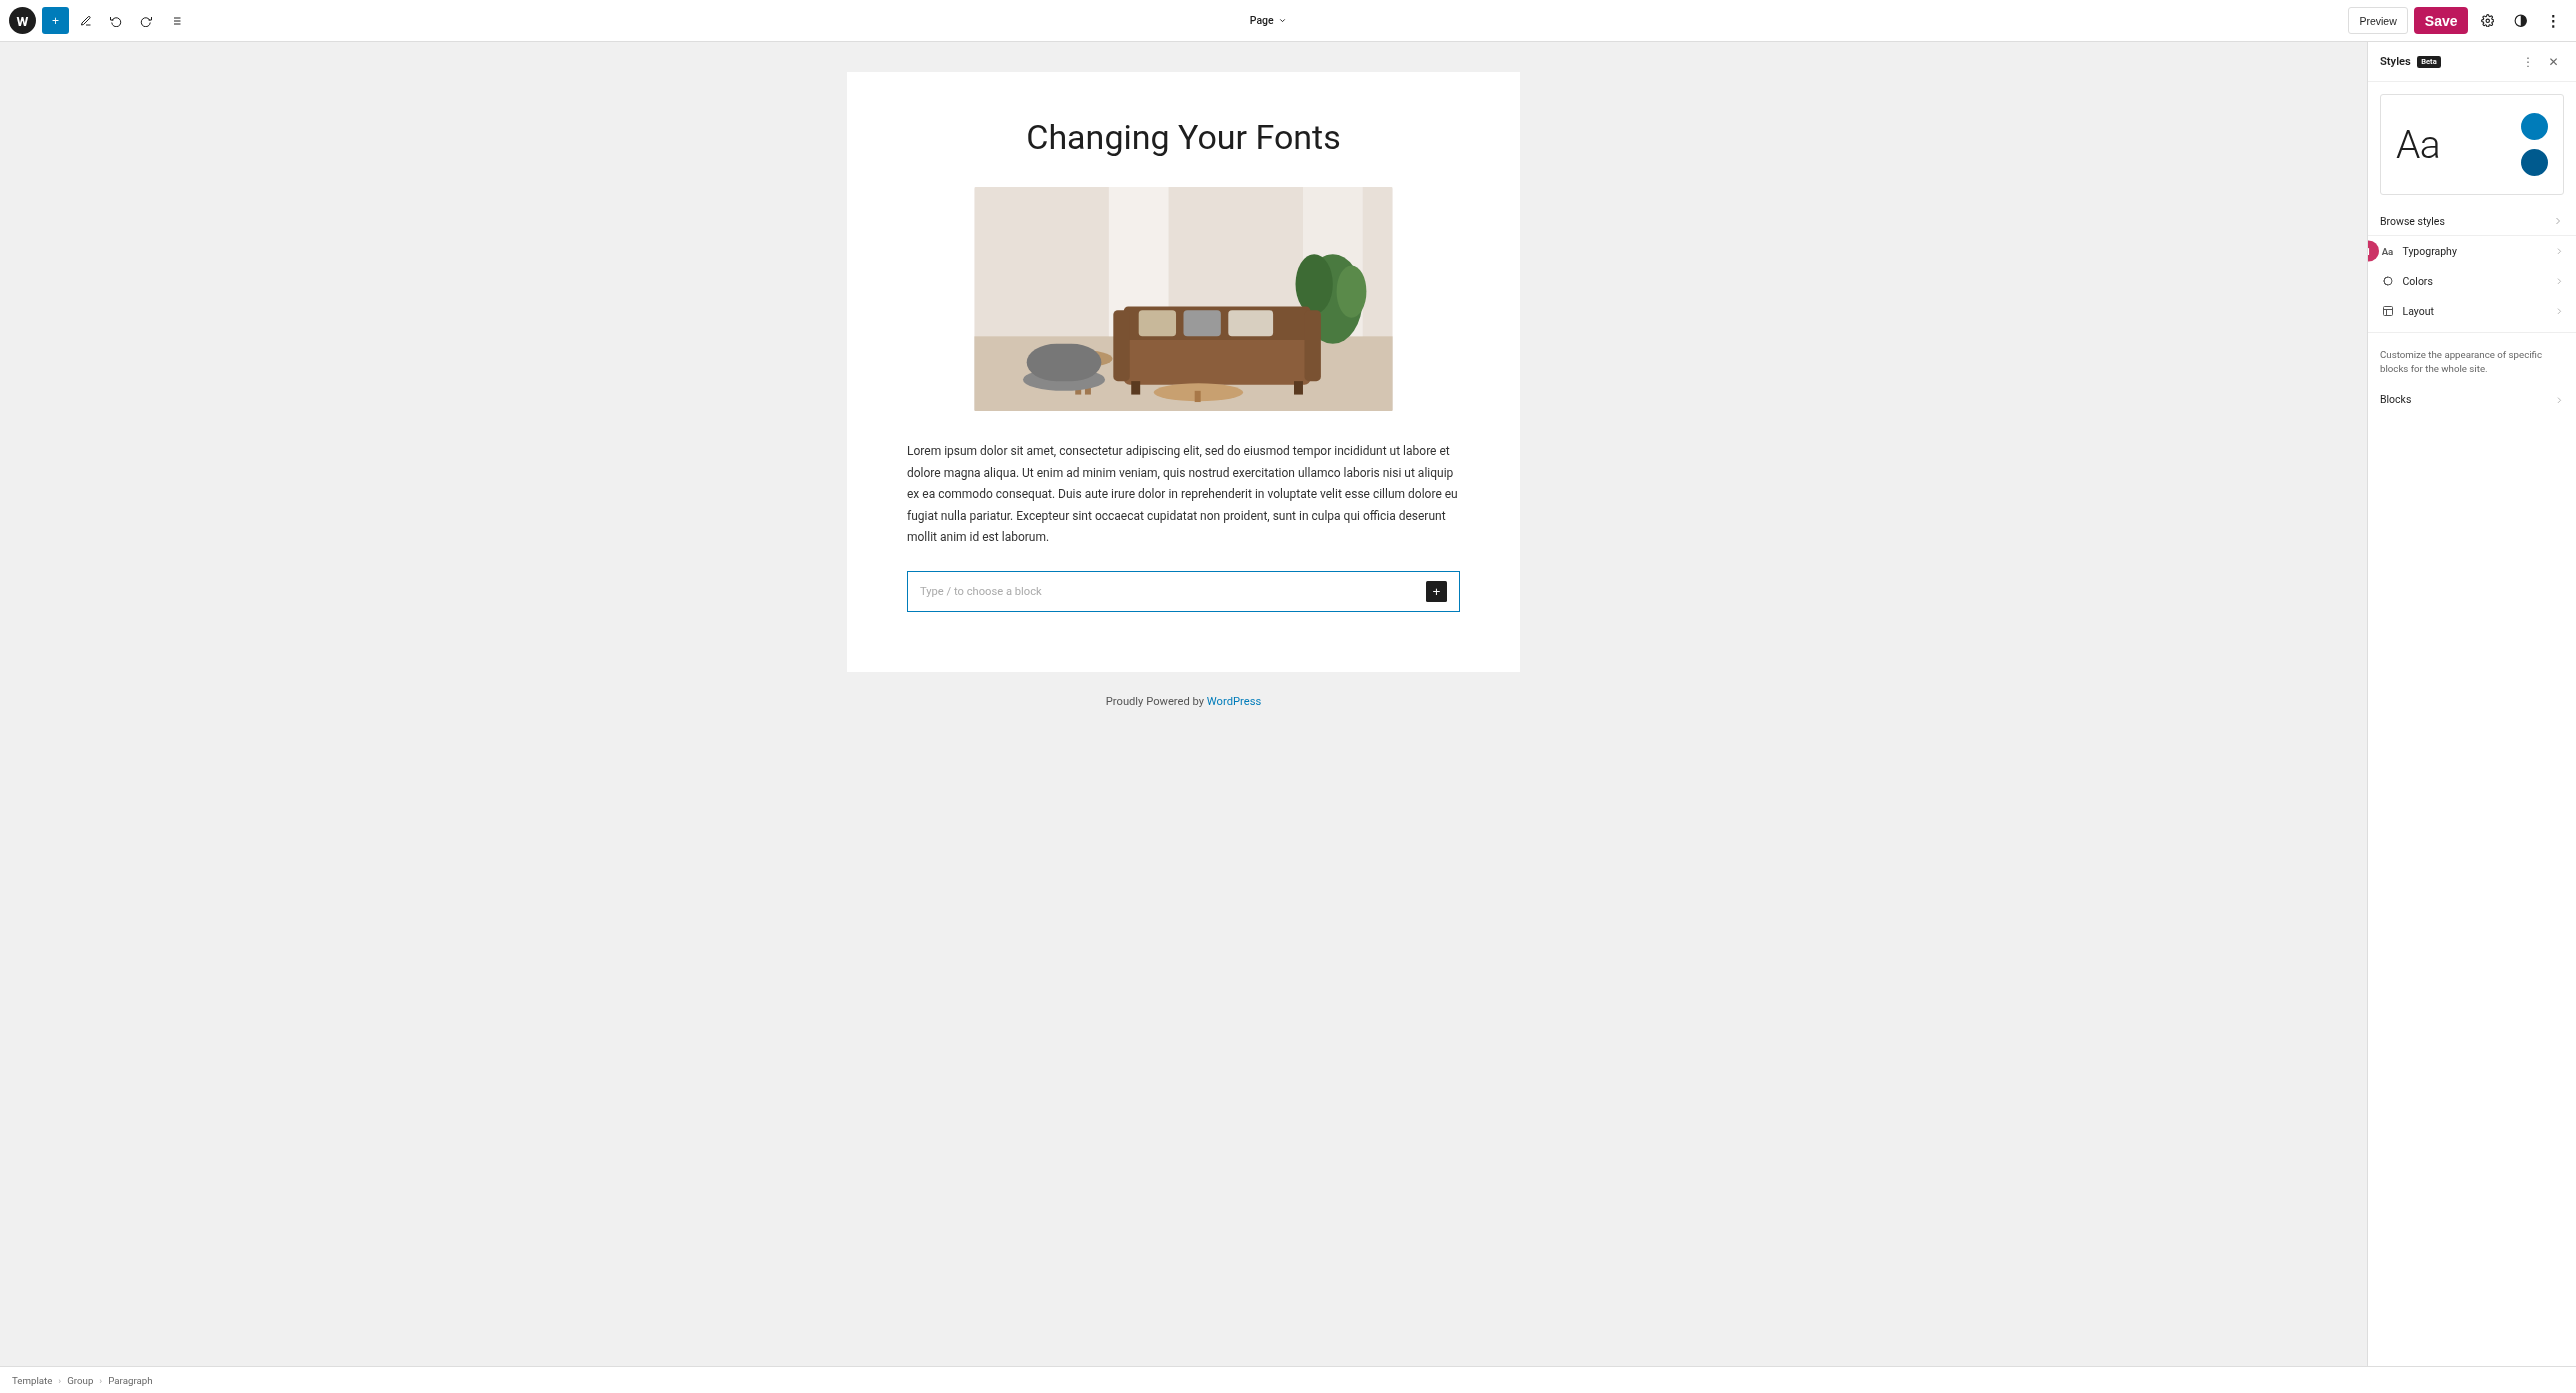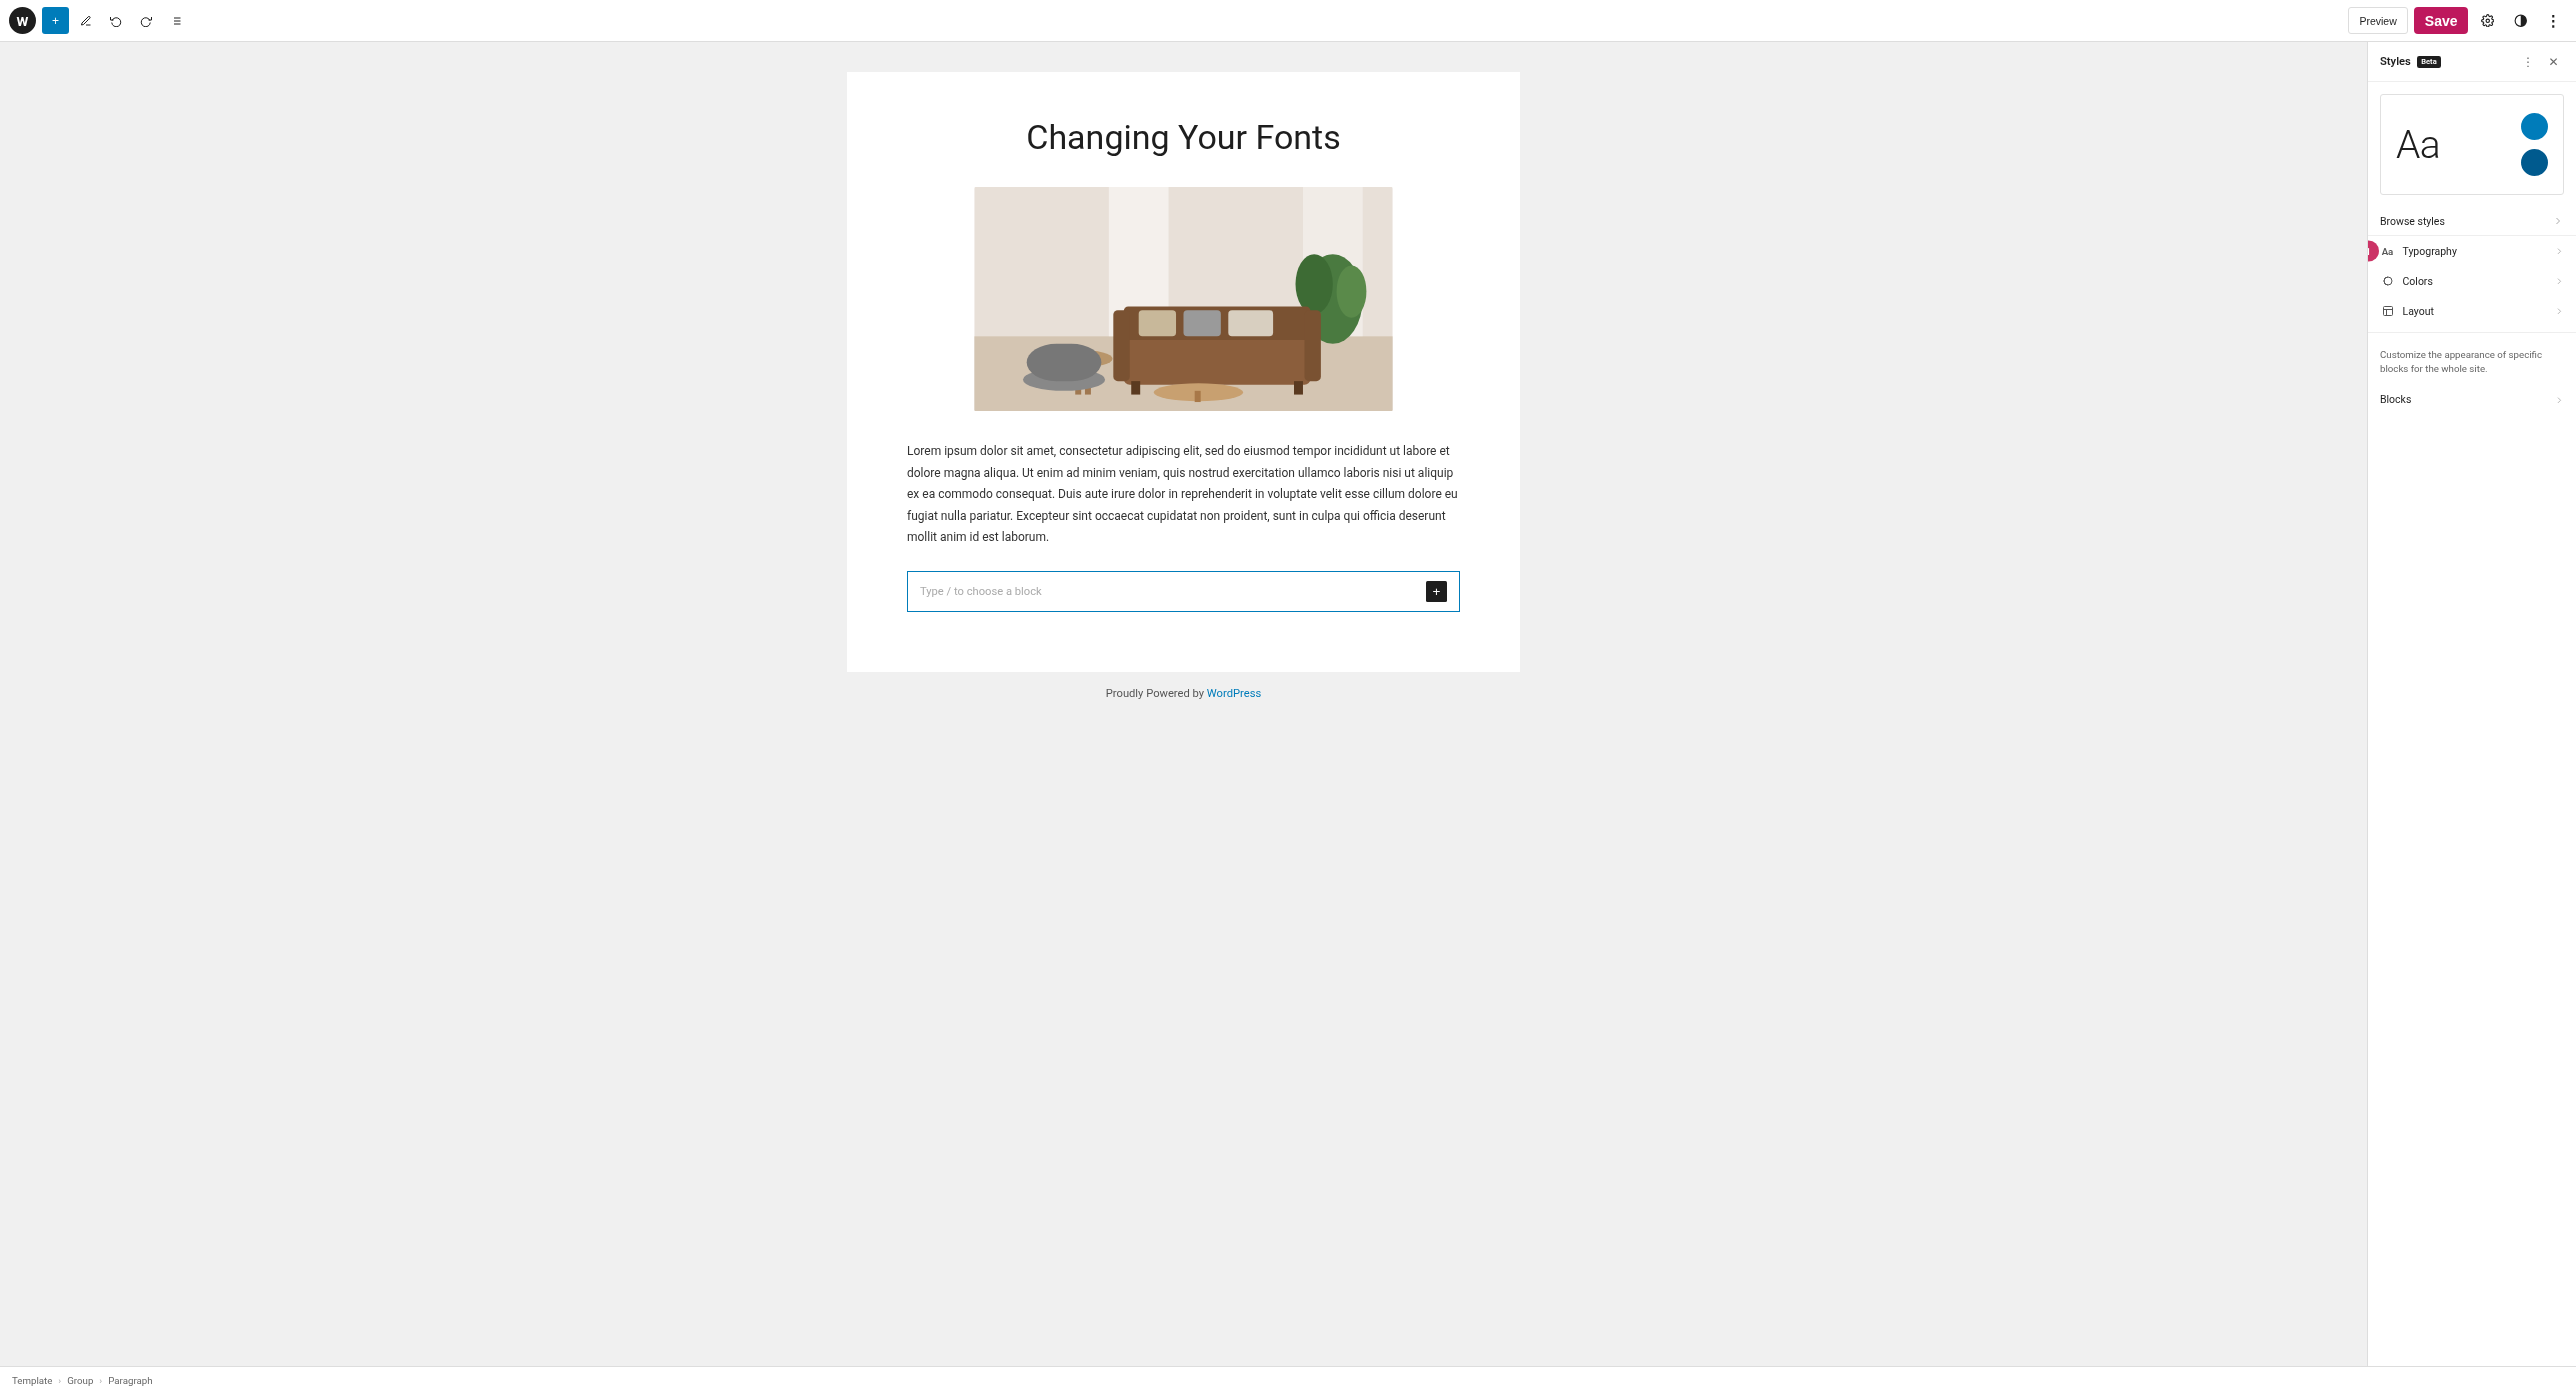--- a/index.html
+++ b/index.html
@@ -41,21 +41,21 @@
     .page-body-text { font-size: 12px; line-height: 1.8; color: #333; margin-bottom: 22.4px; }
     .block-input-area {
       border: 1.1px solid #007cba; padding: 9px 12px; font-size: 11.2px; color: #aaa;
       display: flex; align-items: center; justify-content: space-between;
       margin-bottom: 15px; cursor: text;
     }
     .block-add-btn {
       background: #1e1e1e; color: #fff; border: none; width: 21px; height: 21px;
       display: flex; align-items: center; justify-content: center; font-size: 13.5px; cursor: pointer; border-radius: 1.5px; flex-shrink: 0;
     }
-    .footer-text { text-align: right; font-size: 11.2px; color: #555; padding: 15px 0; }
+    .footer-text { text-align: right; font-size: 11.2px; color: #555; padding: 15px 0; margin-top: 8px; }
     .footer-link { color: #007cba; text-decoration: none; }
 
     
     .breadcrumb {
       height: 27px; border-top: 0.7px solid #ddd; display: flex; align-items: center;
       padding: 0 12px; gap: 6px; font-size: 9.7px; color: #666; flex-shrink: 0; background: #fff;
     }
     .breadcrumb-sep { color: #aaa; }
     .breadcrumb-item { cursor: pointer; }
 
@@ -134,20 +134,26 @@
     <svg width="12" height="12" viewBox="0 0 24 24" fill="none" stroke="currentColor" stroke-width="2">
         <line x1="8" y1="6" x2="21" y2="6"></line>
         <line x1="8" y1="12" x2="21" y2="12"></line>
         <line x1="8" y1="18" x2="21" y2="18"></line>
         <line x1="3" y1="6" x2="3.01" y2="6"></line>
         <line x1="3" y1="12" x2="3.01" y2="12"></line>
         <line x1="3" y1="18" x2="3.01" y2="18"></line>
       </svg>
   </button>
 
+  <div class="toolbar-center">
+    <span>Page</span>
+    <svg width="9" height="9" viewBox="0 0 24 24" fill="none" stroke="currentColor" stroke-width="2.5">
+        <polyline points="6 9 12 15 18 9"></polyline>
+      </svg>
+  </div>
 
   <div class="toolbar-right">
     <button class="preview-btn">Preview</button>
     <button class="save-btn">Save</button>
     <button class="toolbar-icon-btn">
       <svg width="13.5" height="13.5" viewBox="0 0 24 24" fill="none" stroke="currentColor" stroke-width="2">
           <circle cx="12" cy="12" r="3"></circle>
           <path d="M19.4 15a1.65 1.65 0 0 0 .33 1.82l.06.06a2 2 0 0 1-2.83 2.83l-.06-.06a1.65 1.65 0 0 0-1.82-.33 1.65 1.65 0 0 0-1 1.51V21a2 2 0 0 1-4 0v-.09A1.65 1.65 0 0 0 9 19.4a1.65 1.65 0 0 0-1.82.33l-.06.06a2 2 0 0 1-2.83-2.83l.06-.06A1.65 1.65 0 0 0 4.68 15a1.65 1.65 0 0 0-1.51-1H3a2 2 0 0 1 0-4h.09A1.65 1.65 0 0 0 4.6 9a1.65 1.65 0 0 0-.33-1.82l-.06-.06a2 2 0 0 1 2.83-2.83l.06.06A1.65 1.65 0 0 0 9 4.68a1.65 1.65 0 0 0 1-1.51V3a2 2 0 0 1 4 0v.09a1.65 1.65 0 0 0 1 1.51 1.65 1.65 0 0 0 1.82-.33l.06-.06a2 2 0 0 1 2.83 2.83l-.06.06A1.65 1.65 0 0 0 19.4 9a1.65 1.65 0 0 0 1.51 1H21a2 2 0 0 1 0 4h-.09a1.65 1.65 0 0 0-1.51 1z"></path>
         </svg>
     </button>

